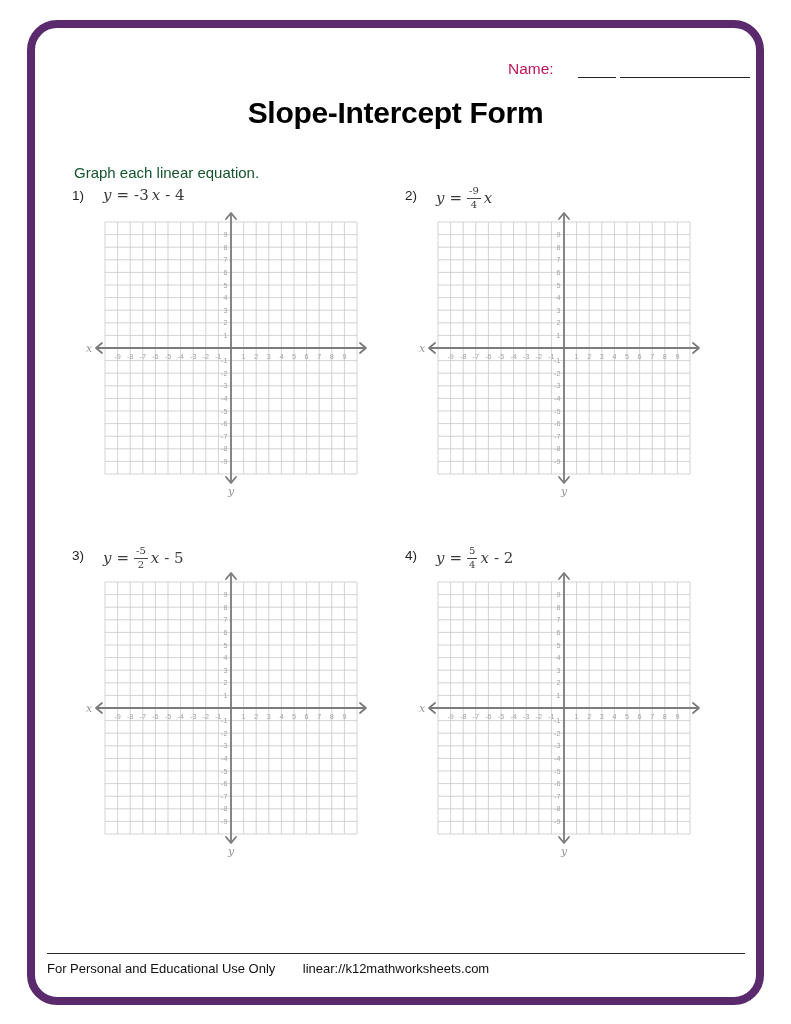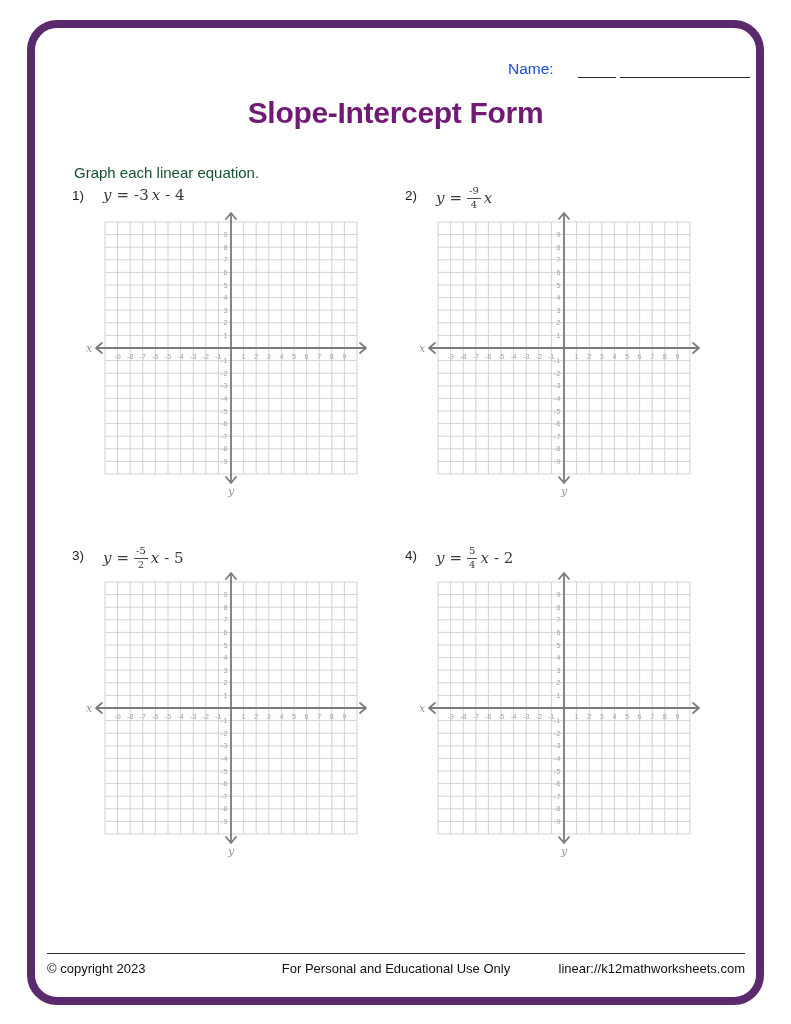--- a/index.html
+++ b/index.html
@@ -3,27 +3,27 @@
 <meta charset="utf-8">
 <style>
   * { box-sizing: border-box; margin: 0; padding: 0; }
   html, body { background: #ffffff; }
   body { width: 791px; height: 1024px; position: relative; font-family: "Liberation Sans", sans-serif; color: #1a1a1a; }
 
   .frame { position: absolute; left: 27px; top: 20px; width: 737px; height: 985px;
            border: 8px solid #5a2a6d; border-radius: 30px; background: #ffffff; }
 
   .name-row { position: absolute; left: 508px; top: 58px; display: flex; align-items: flex-end; height: 20px; }
-  .name-label { font-size: 15.5px; color: #1d4ed8; margin-right: 24px; }
+  .name-label { font-size: 15.5px; color: #be185d; margin-right: 24px; }
   .name-line { display: inline-block; border-bottom: 1.6px solid #222; height: 17px; }
   .name-line.short { width: 38px; margin-right: 4px; }
   .name-line.long  { width: 130px; }
 
   .title { position: absolute; left: 0; top: 96px; width: 791px; text-align: center;
-           font-size: 30px; font-weight: bold; color: #701a75; letter-spacing: -0.3px; }
+           font-size: 30px; font-weight: bold; color: #000000; letter-spacing: -0.3px; }
 
   .instruction { position: absolute; left: 74px; top: 164px; font-size: 15px; color: #14532d; }
 
   .problem { position: absolute; width: 308px; height: 336px; }
   .problem.p1 { left: 72px;  top: 186px; }
   .problem.p2 { left: 405px; top: 186px; }
   .problem.p3 { left: 72px;  top: 546px; }
   .problem.p4 { left: 405px; top: 546px; }
 
   .prob-head { display: flex; align-items: flex-start; }
@@ -471,16 +471,15 @@
       <text x="146.5" y="52.4" font-size="7.2" fill="#a3a3a3" text-anchor="end" font-family="&quot;Liberation Sans&quot;, sans-serif">7</text>
       <text x="146.5" y="39.800000000000004" font-size="7.2" fill="#a3a3a3" text-anchor="end" font-family="&quot;Liberation Sans&quot;, sans-serif">8</text>
       <text x="146.5" y="27.20000000000001" font-size="7.2" fill="#a3a3a3" text-anchor="end" font-family="&quot;Liberation Sans&quot;, sans-serif">9</text>
       <text x="8" y="141.5" font-size="11" fill="#969696" text-anchor="middle" font-family="&quot;DejaVu Serif&quot;, serif" font-style="italic">x</text>
       <text x="150" y="285" font-size="11" fill="#969696" text-anchor="middle" font-family="&quot;DejaVu Serif&quot;, serif" font-style="italic">y</text>
     </svg>
 </div>
 
 <div class="footer-line"></div>
 <div class="footer-row">
-  <span class="fleft">© copyright 2023</span>
   <span class="fcenter">For Personal and Educational Use Only</span>
   <span class="fright">linear://k12mathworksheets.com</span>
 </div>
 
 </body></html>

